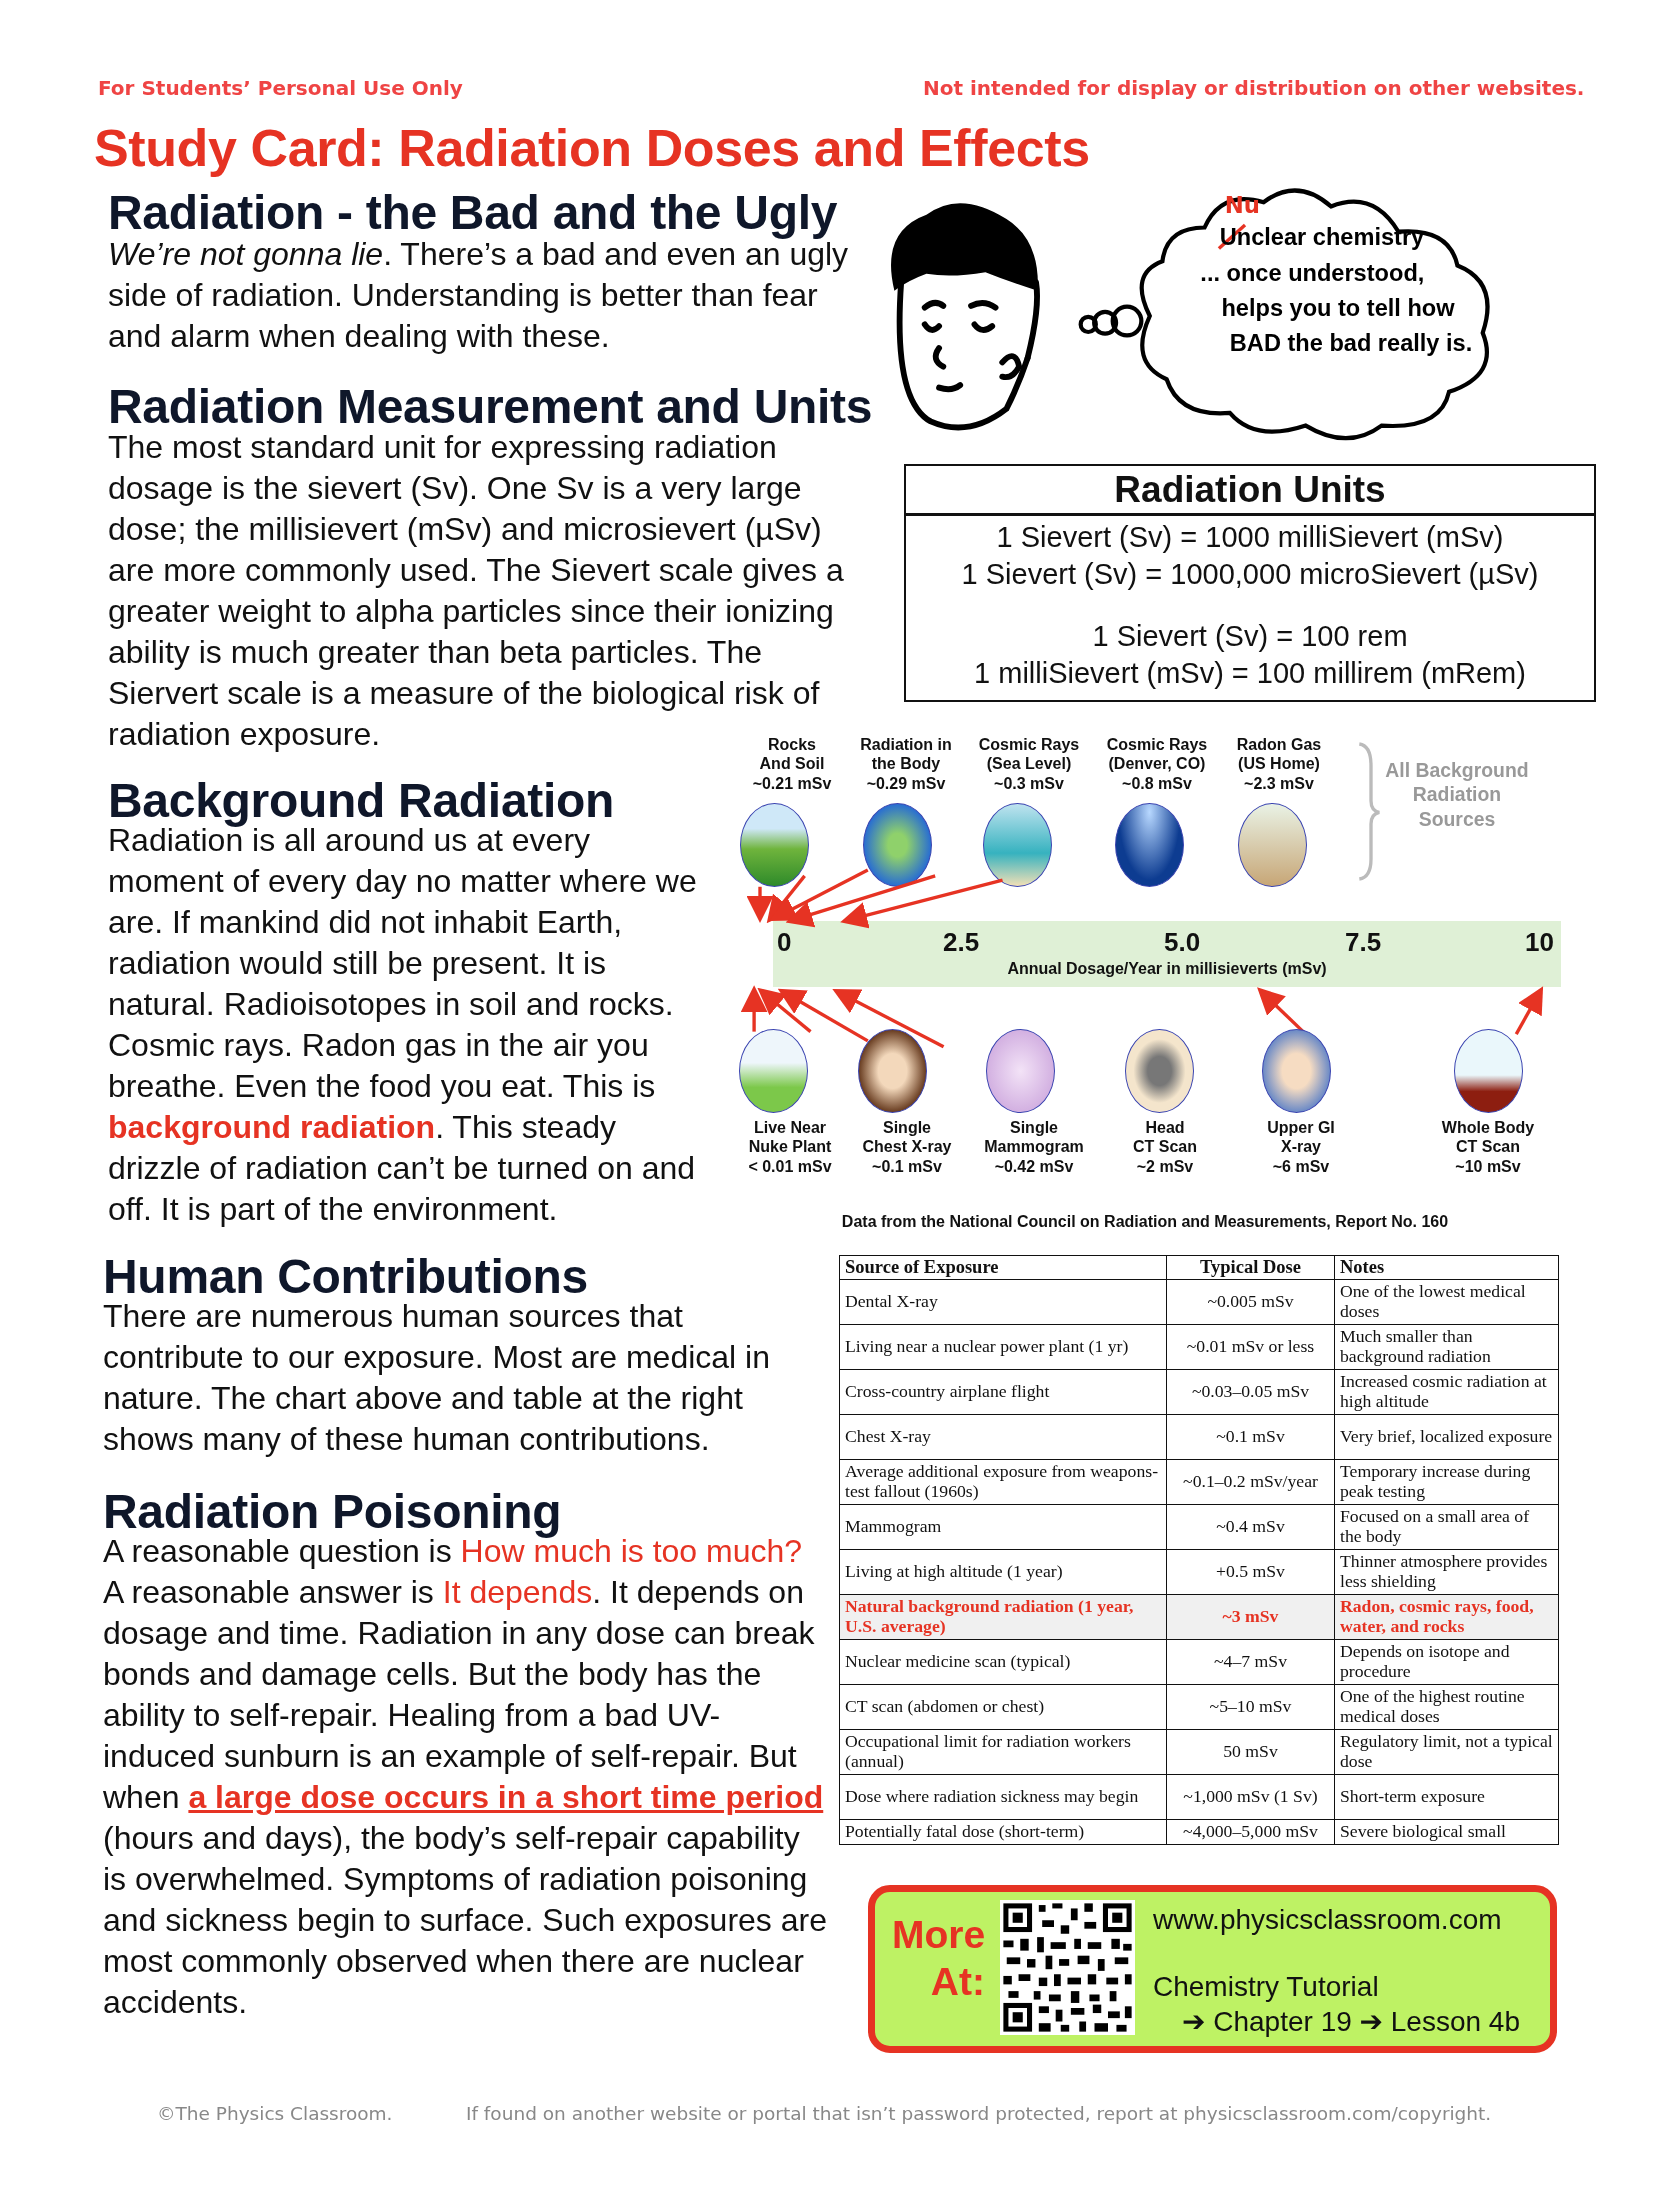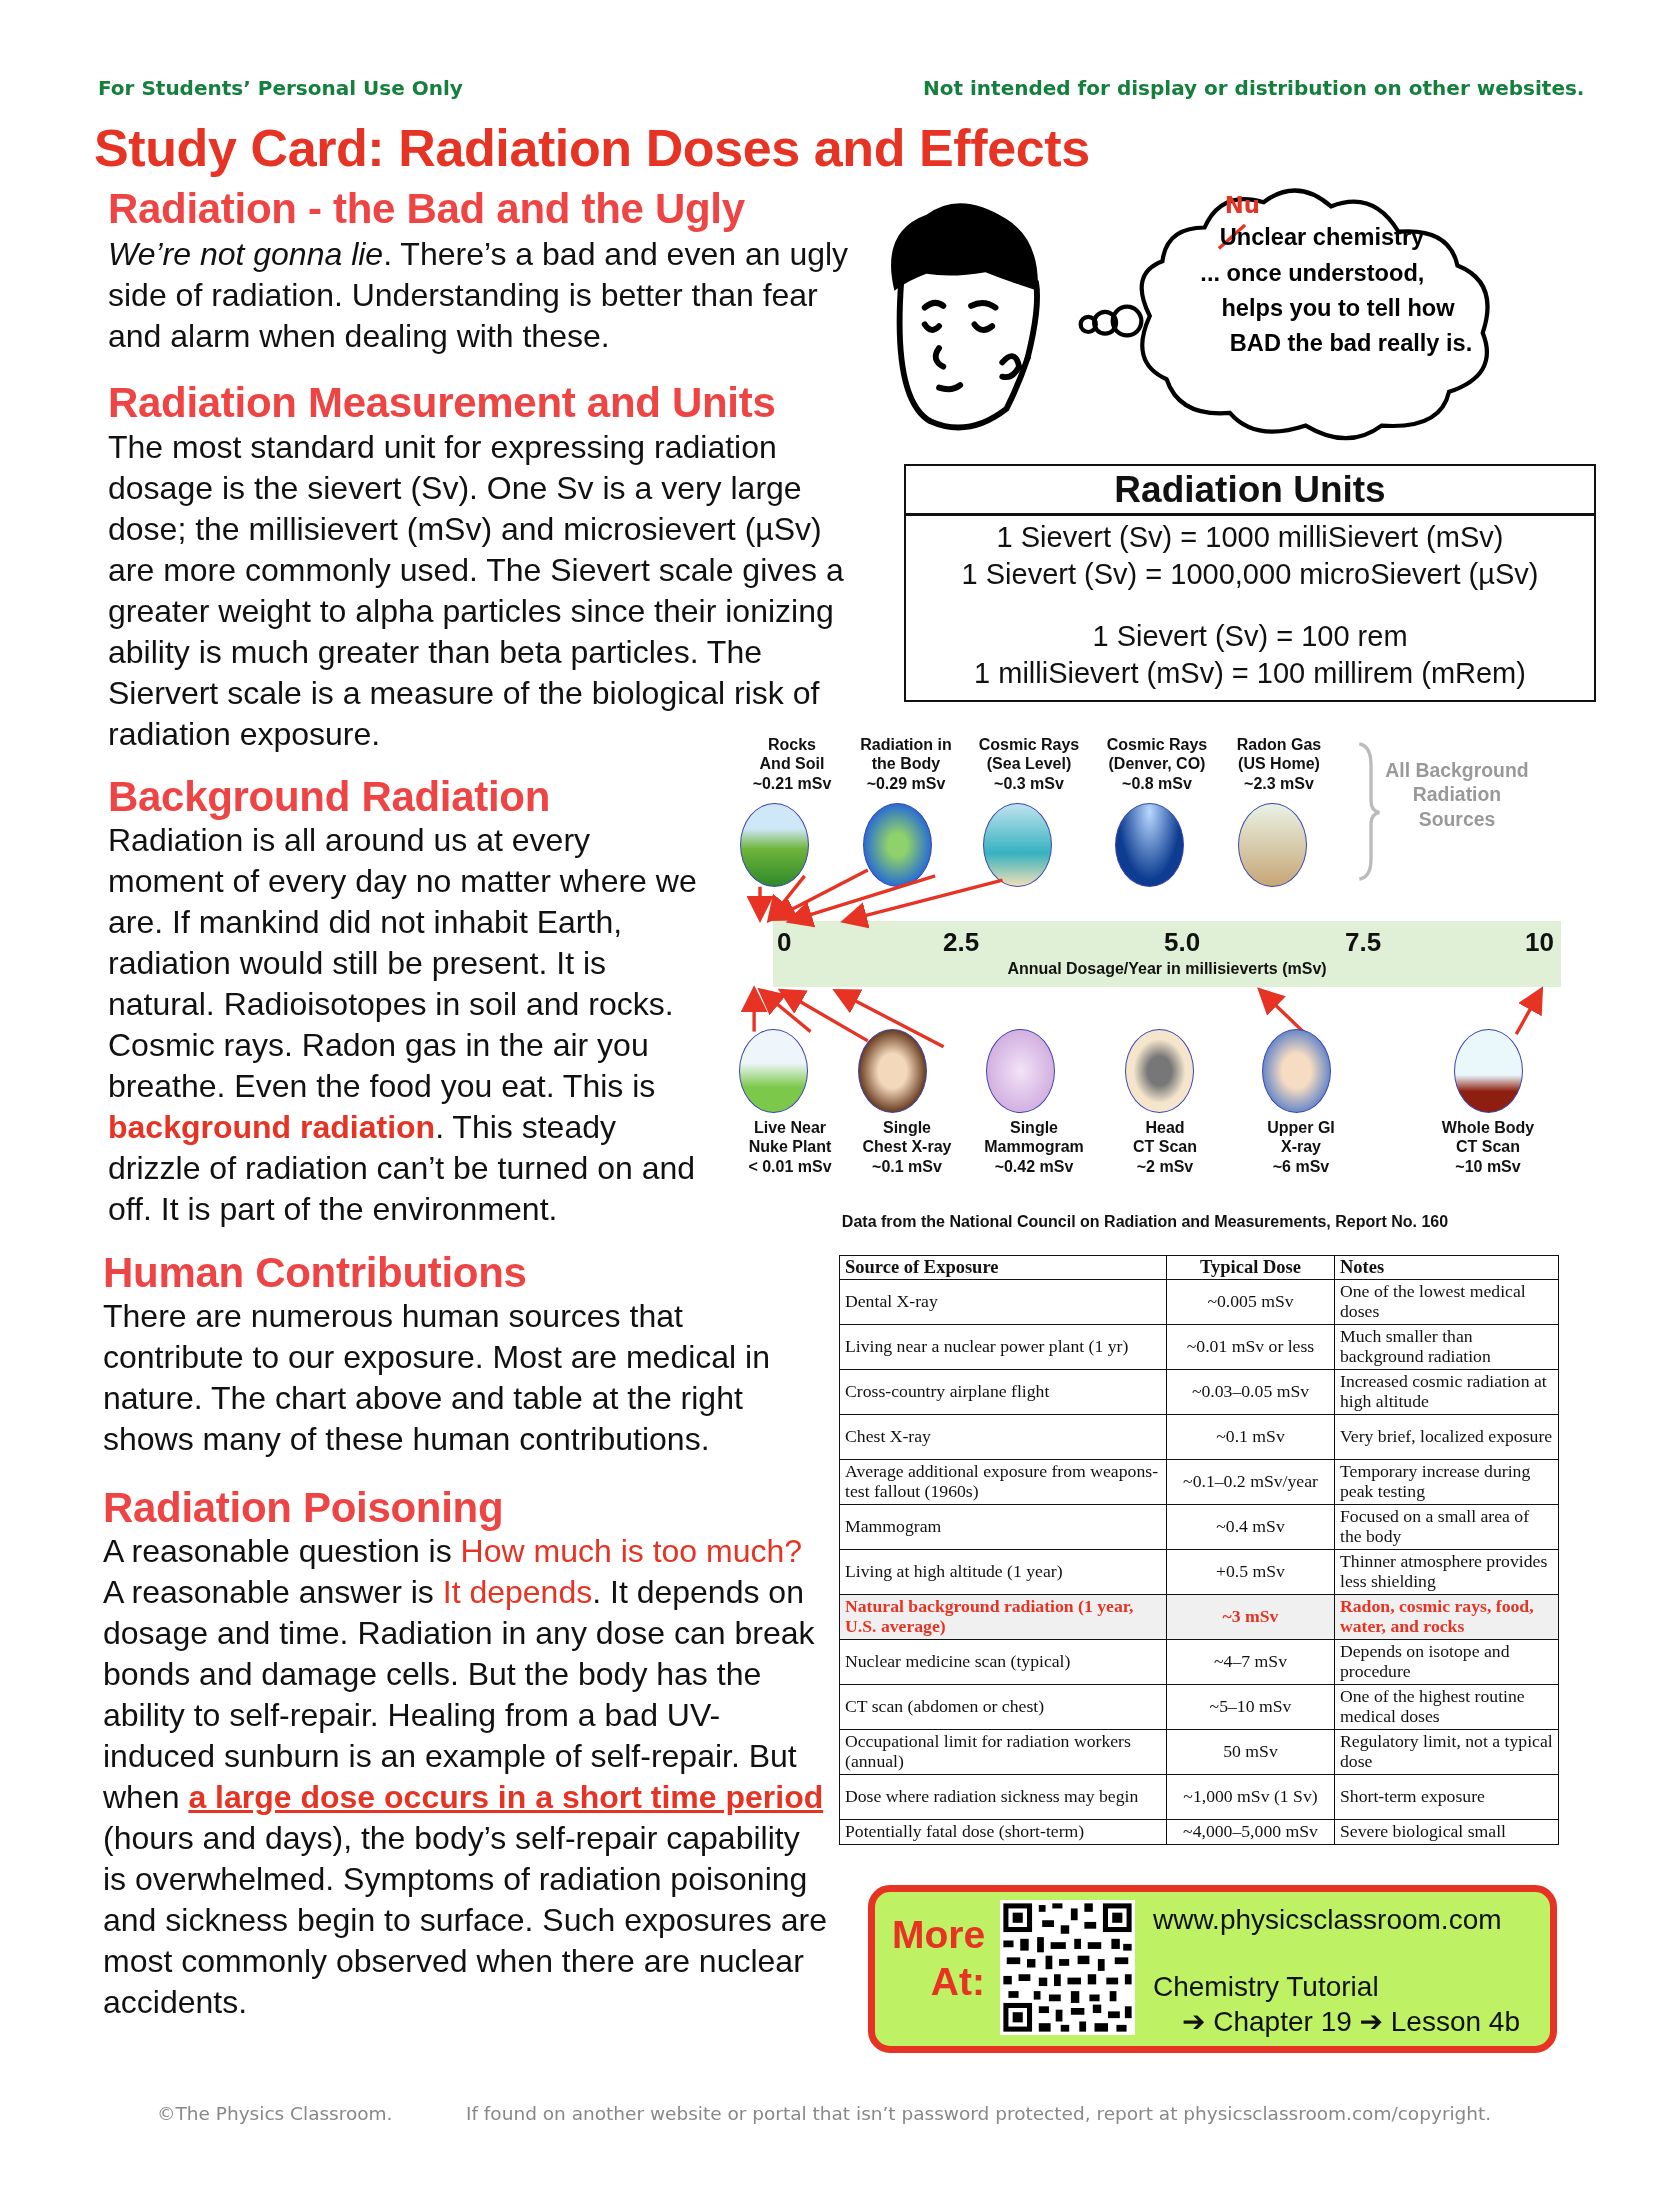--- a/index.html
+++ b/index.html
@@ -1,20 +1,20 @@
 <!DOCTYPE html>
 <html style="font-size:13.5px"><head>
 <meta charset="utf-8">
 <style>
   html,body{margin:0;padding:0;background:#fff;}
   body{width:1680px;height:2205px;position:relative;overflow:hidden;font-family:"Liberation Sans",sans-serif;color:#111;}
   .abs{position:absolute;}
-  .hdr{font-family:"DejaVu Sans",sans-serif;font-weight:bold;color:#15803d;font-size:20px;}
+  .hdr{font-family:"DejaVu Sans",sans-serif;font-weight:bold;color:#ef4444;font-size:20px;}
   .title{left:94px;top:118px;font-size:52px;font-weight:bold;color:#e63323;letter-spacing:-0.4px;}
-  .h2{font-weight:bold;color:#ef4444;font-size:42px;letter-spacing:-0.3px;}
+  .h2{font-weight:bold;color:#0f172a;font-size:48px;letter-spacing:-0.3px;}
   .body{font-size:32px;line-height:41px;color:#111;}
   .red{color:#e63323;}
   .redb{color:#e63323;font-weight:bold;}
   .ul{color:#e63323;text-decoration:underline;font-weight:bold;}
   .units{left:904px;top:464px;width:692px;height:238px;border:2.5px solid #111;box-sizing:border-box;}
   .units .uh{height:47px;border-bottom:3.4px solid #111;text-align:center;font-size:37px;font-weight:bold;line-height:47px;}
   .units .ul2{text-align:center;font-size:29px;line-height:37px;}
   .chart-lbl{font-size:16px;font-weight:bold;text-align:center;line-height:19.4px;width:118px;}
   .circle{width:69px;height:84px;border-radius:50%;border:1.7px solid #3a44b0;box-sizing:border-box;overflow:hidden;}
   .axis{left:773px;top:921px;width:788px;height:66px;background:#dff0d6;}

